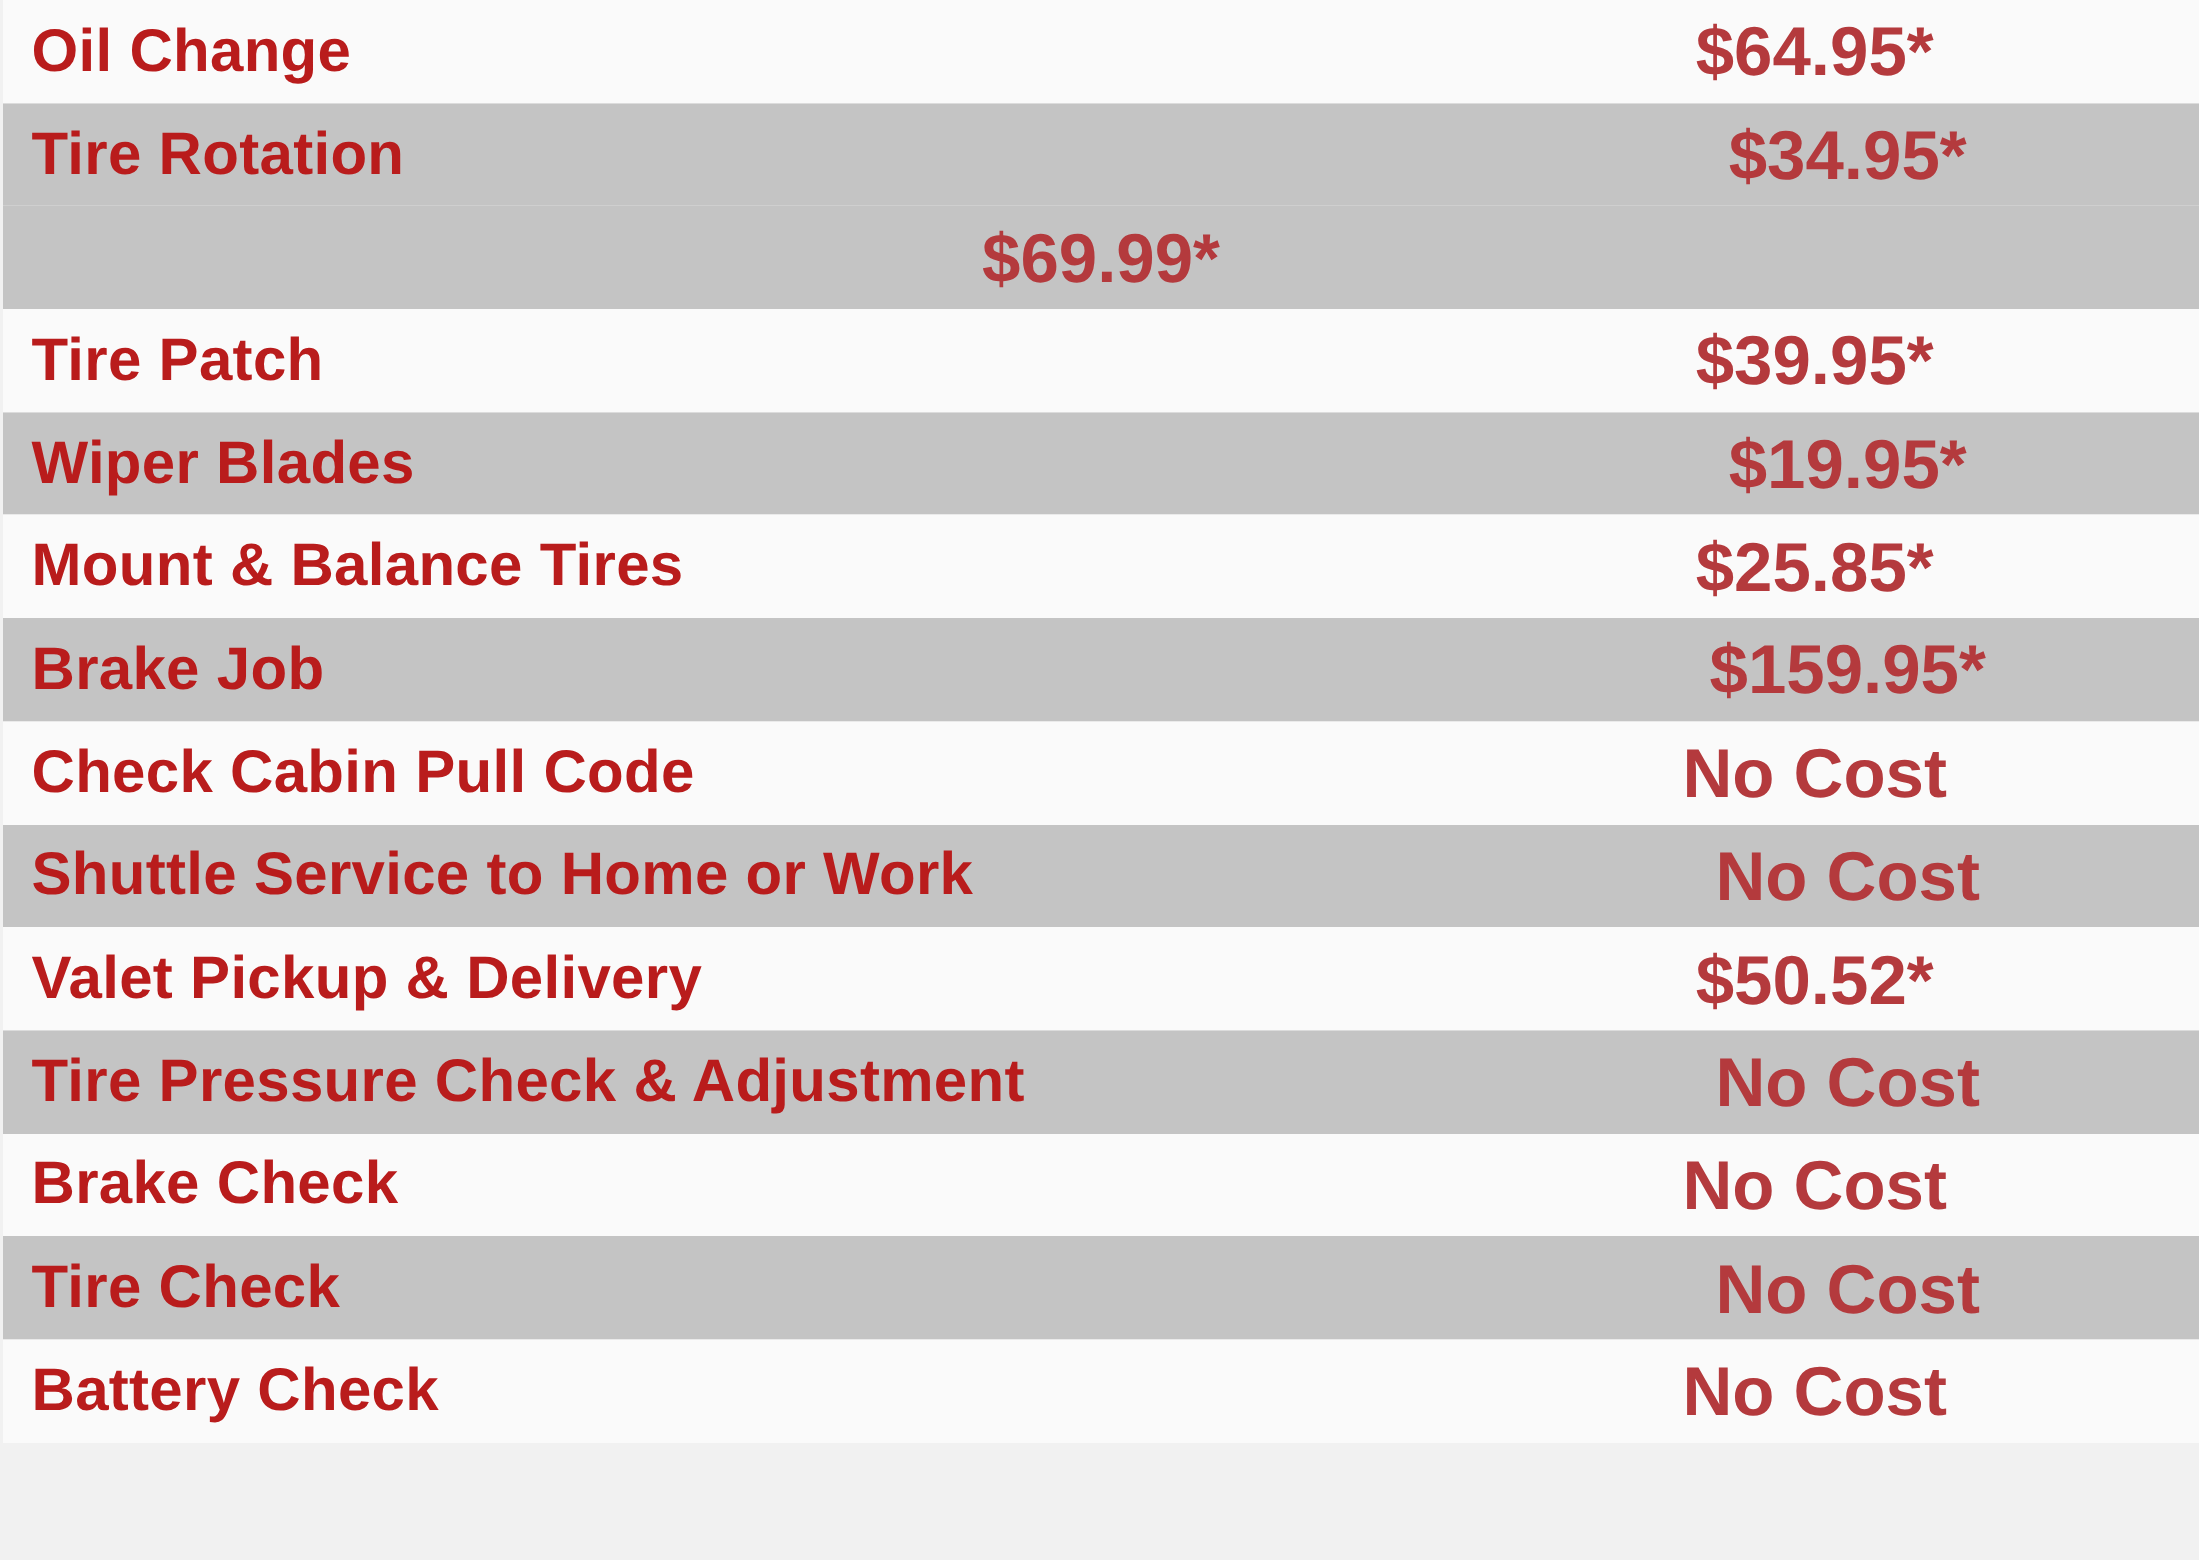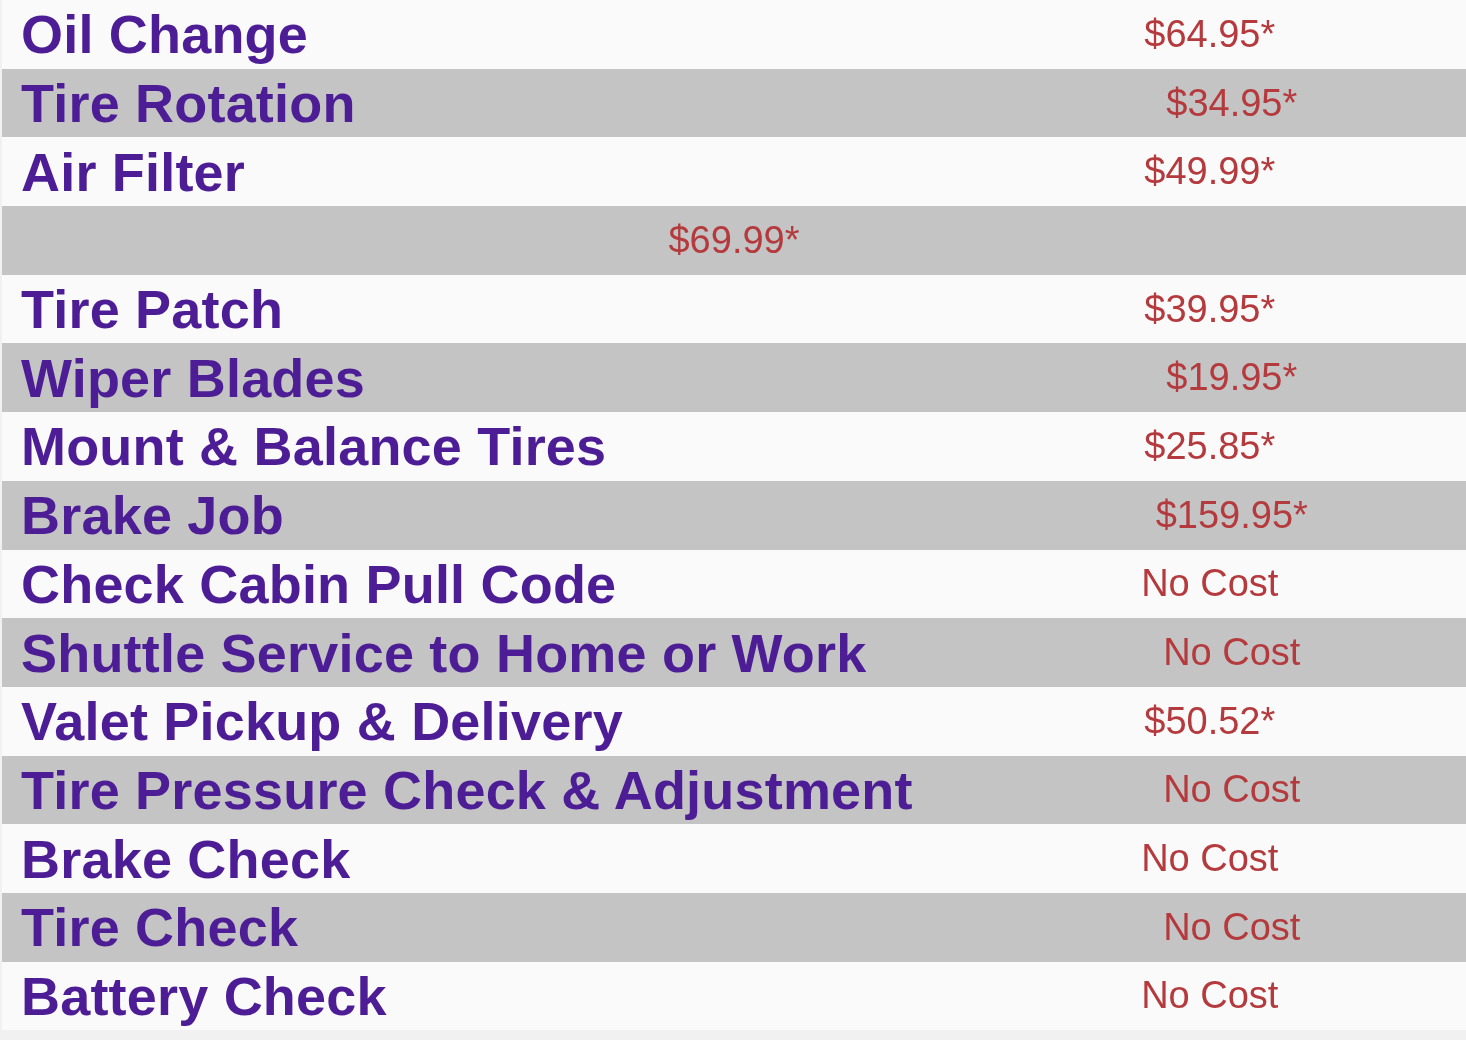--- a/index.html
+++ b/index.html
@@ -21,53 +21,49 @@
     display: flex;
     align-items: center;
     height: 68.7px;
   }
   .row.odd  { background: #fafafa; }
   .row.even { background: #c4c4c4; gap: 44px; }
   .service {
     width: 65%;
     box-sizing: border-box;
     padding-left: 19px;
-    font-size: 54px;
+    font-size: 40px;
     font-weight: 700;
-    color: #4c1d95;
+    color: #b91c1c;
     white-space: nowrap;
     letter-spacing: 0.2px;
   }
   .price {
     flex: 1;
     text-align: center;
-    font-size: 38px;
-    font-weight: 400;
+    font-size: 46px;
+    font-weight: 700;
     color: #b43a3d;
     white-space: nowrap;
   }
 </style>
 </head>
 <body>
 
 <div class="price-table">
   <div class="row odd">
     <div class="service">Oil Change</div>
     <div class="price">$64.95*</div>
   </div>
 
   <div class="row even">
     <div class="service">Tire Rotation</div>
     <div class="price">$34.95*</div>
   </div>
 
-  <div class="row odd">
-    <div class="service">Air Filter</div>
-    <div class="price">$49.99*</div>
-  </div>
 
   <div class="row even">
     <div class="price">$69.99*</div>
   </div>
 
   <div class="row odd">
     <div class="service">Tire Patch</div>
     <div class="price">$39.95*</div>
   </div>
 

